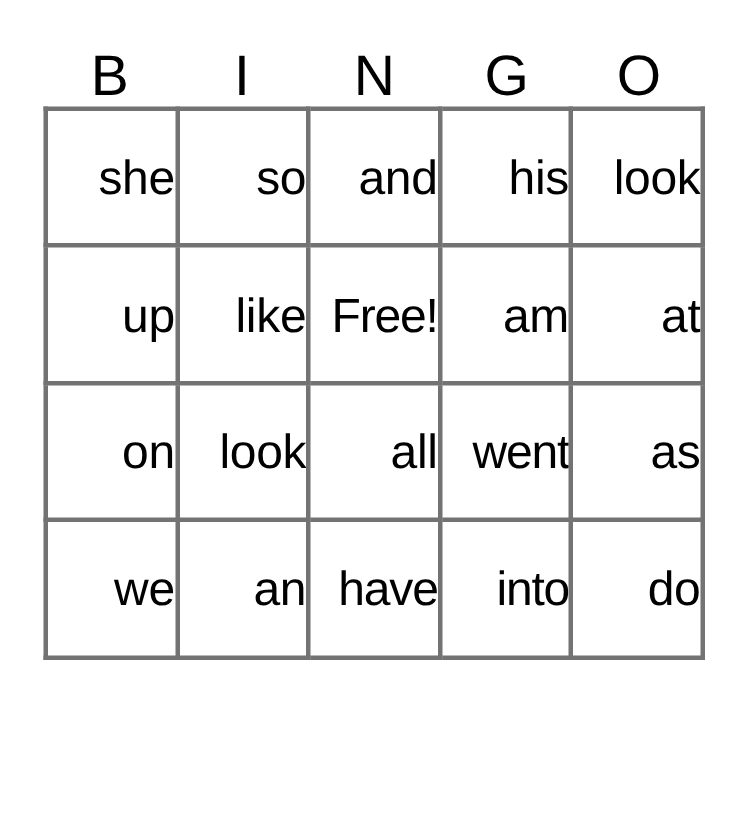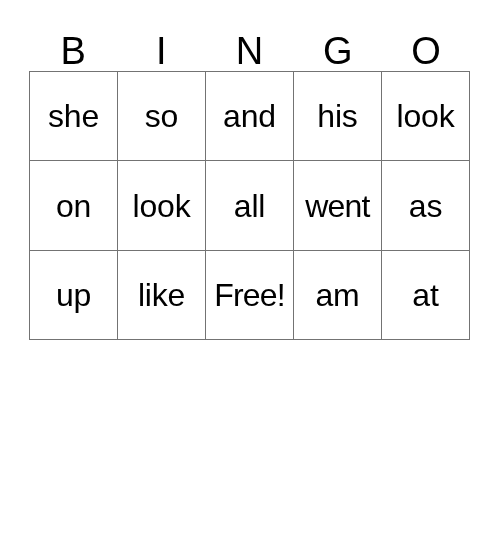--- a/index.html
+++ b/index.html
@@ -49,22 +49,22 @@
     border-left: 1px solid #262626;
     border-right: 1px solid #262626;
     border-bottom: 1px solid #808080;
   }
   #bingo-grid tr {
     height: 88.4px;
   }
   .bingo-cell {
     width: 20%;
     height: 88.4px;
-    border: 1px solid #737373;
-    text-align: center;
+    border: 3px solid #737373;
+    text-align: right;
     vertical-align: middle;
     padding: 0;
     overflow: hidden;
     white-space: nowrap;
   }
   .cell-text {
     display: block;
     font-size: 32px;
     line-height: 34px;
     color: #000000;
@@ -105,48 +105,65 @@
           </td>
         <td class="bingo-cell">
             <span class="cell-text">his</span>
           </td>
         <td class="bingo-cell">
             <span class="cell-text">look</span>
           </td>
       </tr>
       <tr>
         <td class="bingo-cell">
+            <span class="cell-text">up</span>
+          </td>
+        <td class="bingo-cell">
+            <span class="cell-text">like</span>
+          </td>
+        <td class="bingo-cell">
+            <span class="cell-text tight">Free!</span>
+          </td>
+        <td class="bingo-cell">
+            <span class="cell-text">am</span>
+          </td>
+        <td class="bingo-cell">
+            <span class="cell-text">at</span>
+          </td>
+      </tr>
+      <tr>
+        <td class="bingo-cell">
             <span class="cell-text">on</span>
           </td>
         <td class="bingo-cell">
             <span class="cell-text">look</span>
           </td>
         <td class="bingo-cell">
             <span class="cell-text">all</span>
           </td>
         <td class="bingo-cell">
             <span class="cell-text tight">went</span>
           </td>
         <td class="bingo-cell">
             <span class="cell-text">as</span>
           </td>
       </tr>
       <tr>
         <td class="bingo-cell">
-            <span class="cell-text">up</span>
+            <span class="cell-text">we</span>
           </td>
         <td class="bingo-cell">
-            <span class="cell-text">like</span>
+            <span class="cell-text">an</span>
           </td>
         <td class="bingo-cell">
-            <span class="cell-text tight">Free!</span>
+            <span class="cell-text tight">have</span>
           </td>
         <td class="bingo-cell">
-            <span class="cell-text">am</span>
+            <span class="cell-text tight">into</span>
           </td>
         <td class="bingo-cell">
-            <span class="cell-text">at</span>
+            <span class="cell-text">do</span>
           </td>
       </tr>
     </tbody>
   </table>
 
 </div>
 
 </body></html>

